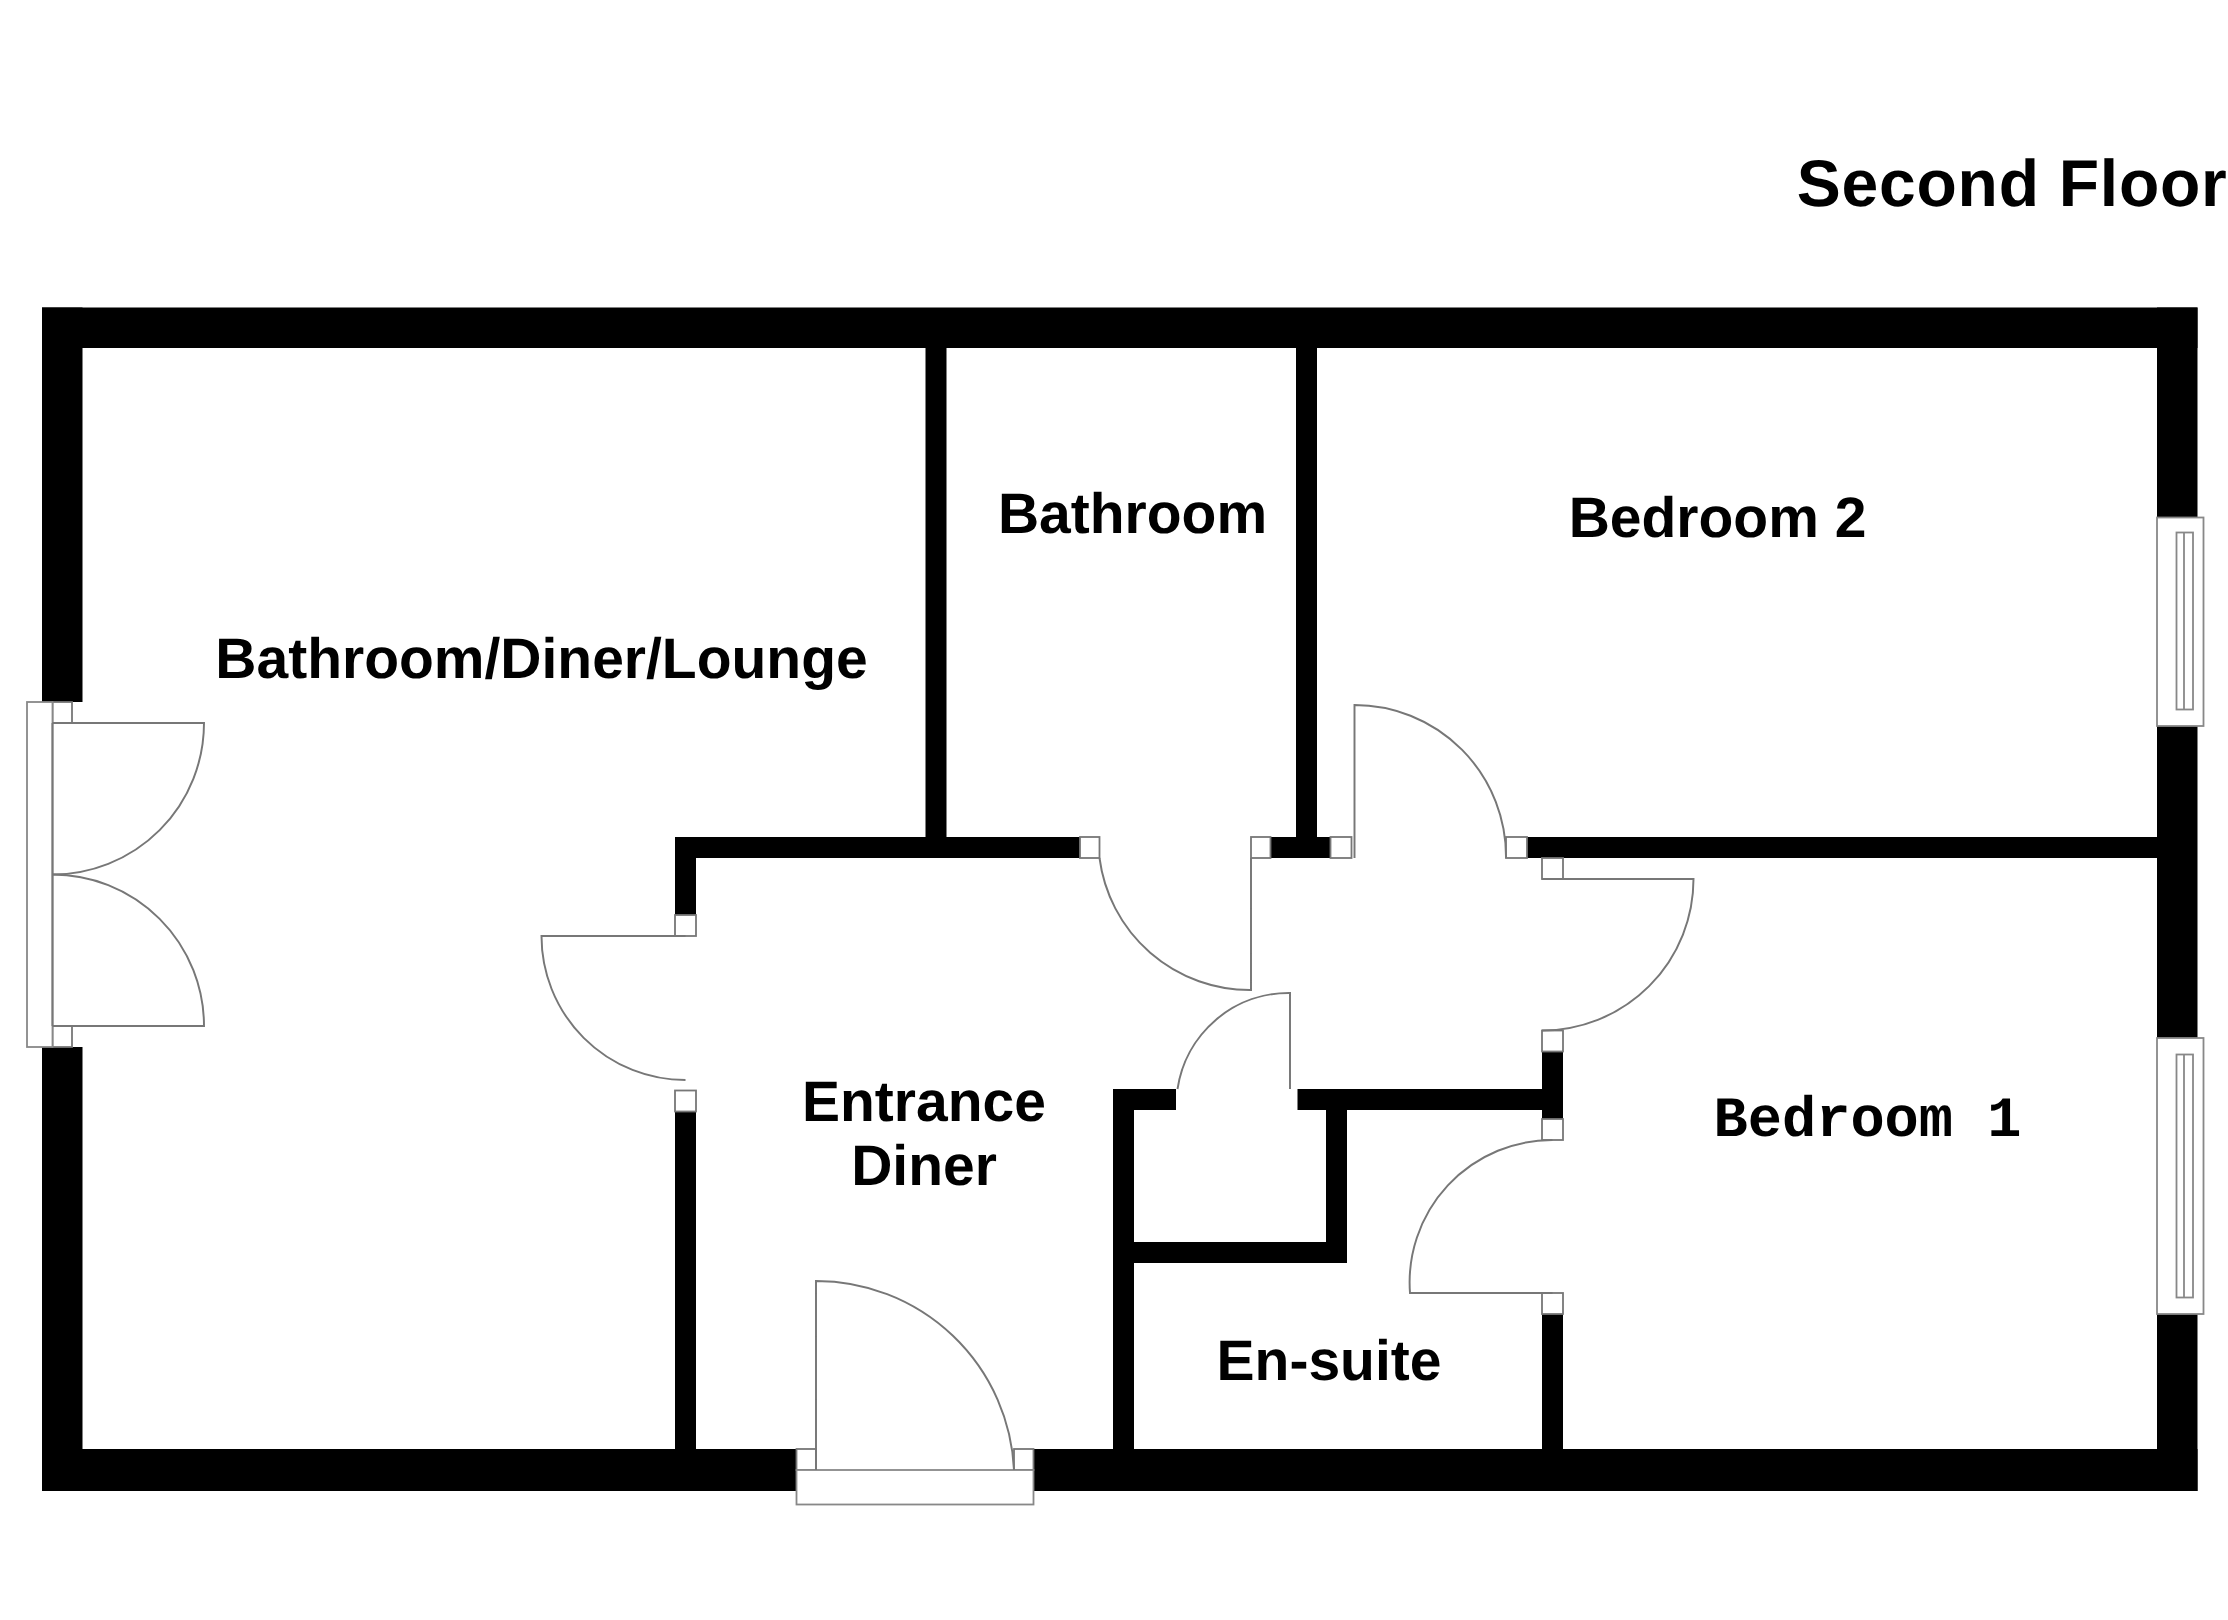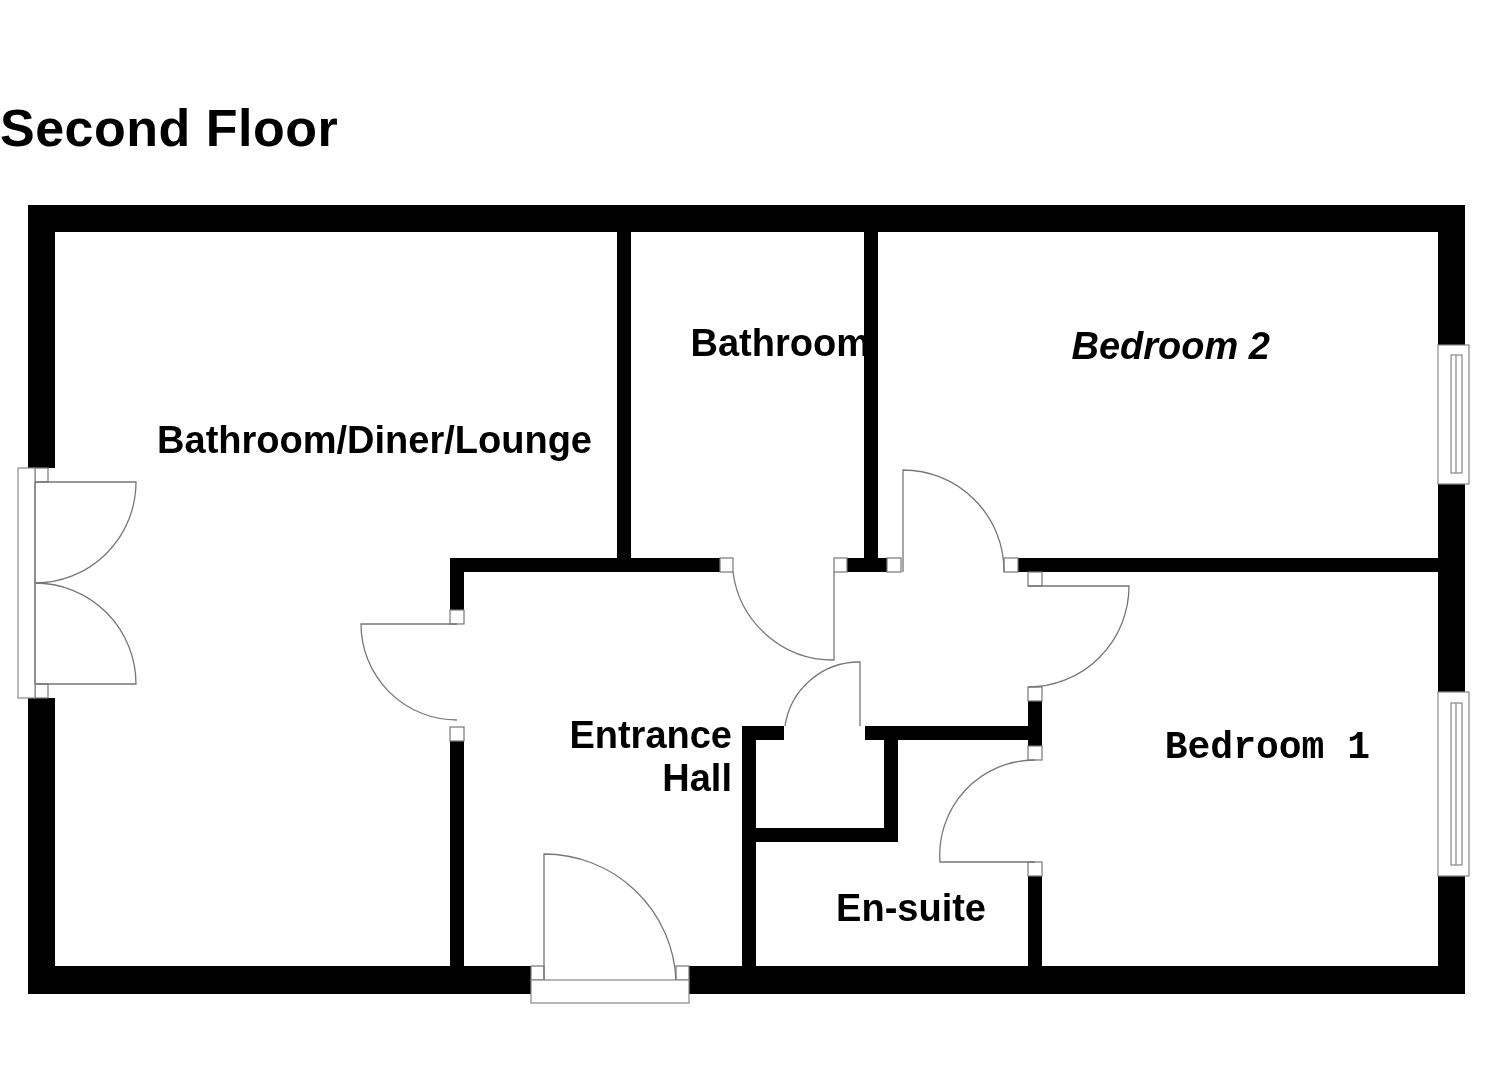--- a/index.html
+++ b/index.html
@@ -1,23 +1,23 @@
 <!DOCTYPE html>
 <html><head>
 <meta charset="utf-8">
 <style>
   html, body { margin: 0; padding: 0; background: #ffffff; }
   body { width: 1485px; height: 1080px; position: relative; overflow: hidden; font-family: "Liberation Sans", sans-serif; }
-  .title { position: absolute; left: 0; top: 98px; width: 1485px; text-align: left; font-weight: bold; font-size: 52px; color: #000; letter-spacing: 0.5px; }
+  .title { position: absolute; left: 0; top: 98px; width: 1485px; text-align: right; font-weight: bold; font-size: 44px; color: #000; letter-spacing: 0.5px; }
   svg { position: absolute; left: 0; top: 0; }
   .wall { fill: #000000; }
   .jamb { fill: #ffffff; stroke: #777777; stroke-width: 1.2; }
   .door { fill: none; stroke: #777777; stroke-width: 1.3; }
   .win { fill: #ffffff; stroke: #888888; stroke-width: 1.2; }
-  .label { position: absolute; font-weight: bold; font-size: 38px; color: #000; text-align: right; line-height: 40px; white-space: nowrap; }
+  .label { position: absolute; font-weight: bold; font-size: 38px; color: #000; text-align: center; line-height: 40px; white-space: nowrap; }
 </style>
 </head>
 <body>
 
 <div class="title">Second Floor</div>
 
 <svg width="1485" height="1080" viewBox="0 0 1485 1080">
 
   <g>
     <rect class="wall" x="28" y="205" width="1437" height="27"></rect>
@@ -100,17 +100,17 @@
   </g>
   <g>
     <rect class="win" x="1438" y="692" width="31" height="184"></rect>
     <rect class="win" x="1451" y="703" width="11" height="162"></rect>
     <line class="win" x1="1456" y1="703" x2="1456" y2="865"></line>
   </g>
 </svg>
 
 <div class="label" style="left:130px; top:420px; width:462px;">Bathroom/Diner/Lounge</div>
 <div class="label" style="left:640px; top:323px; width:230px;">Bathroom</div>
-<div class="label" style="left:1020px; top:326px; width:250px;font-style:italic;">Bedroom 2</div>
+<div class="label" style="left:1020px; top:326px; width:250px;">Bedroom 2</div>
 <div class="label" style="left:500px; top:715px; width:232px;">Entrance</div>
-<div class="label" style="left:500px; top:758px; width:232px;">Hall</div>
+<div class="label" style="left:500px; top:758px; width:232px;">Diner</div>
 <div class="label" style="left:1120px; top:728px; width:250px;font-family:Liberation Mono, monospace;">Bedroom 1</div>
 <div class="label" style="left:786px; top:872px; width:200px;margin-top:16px;">En-suite</div>
 
 </body></html>

